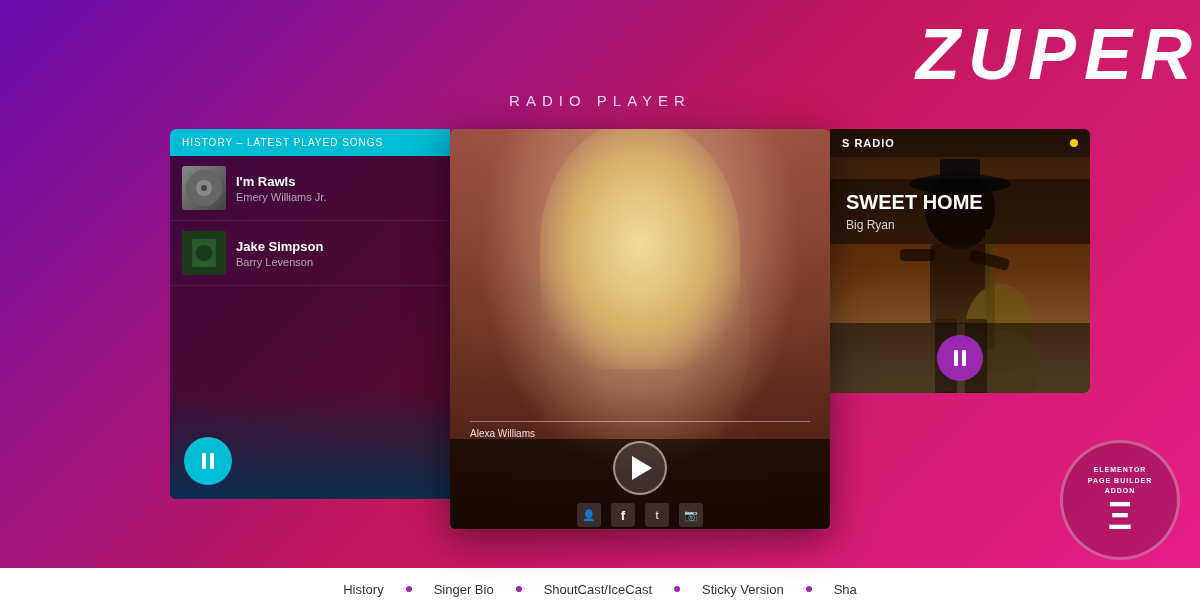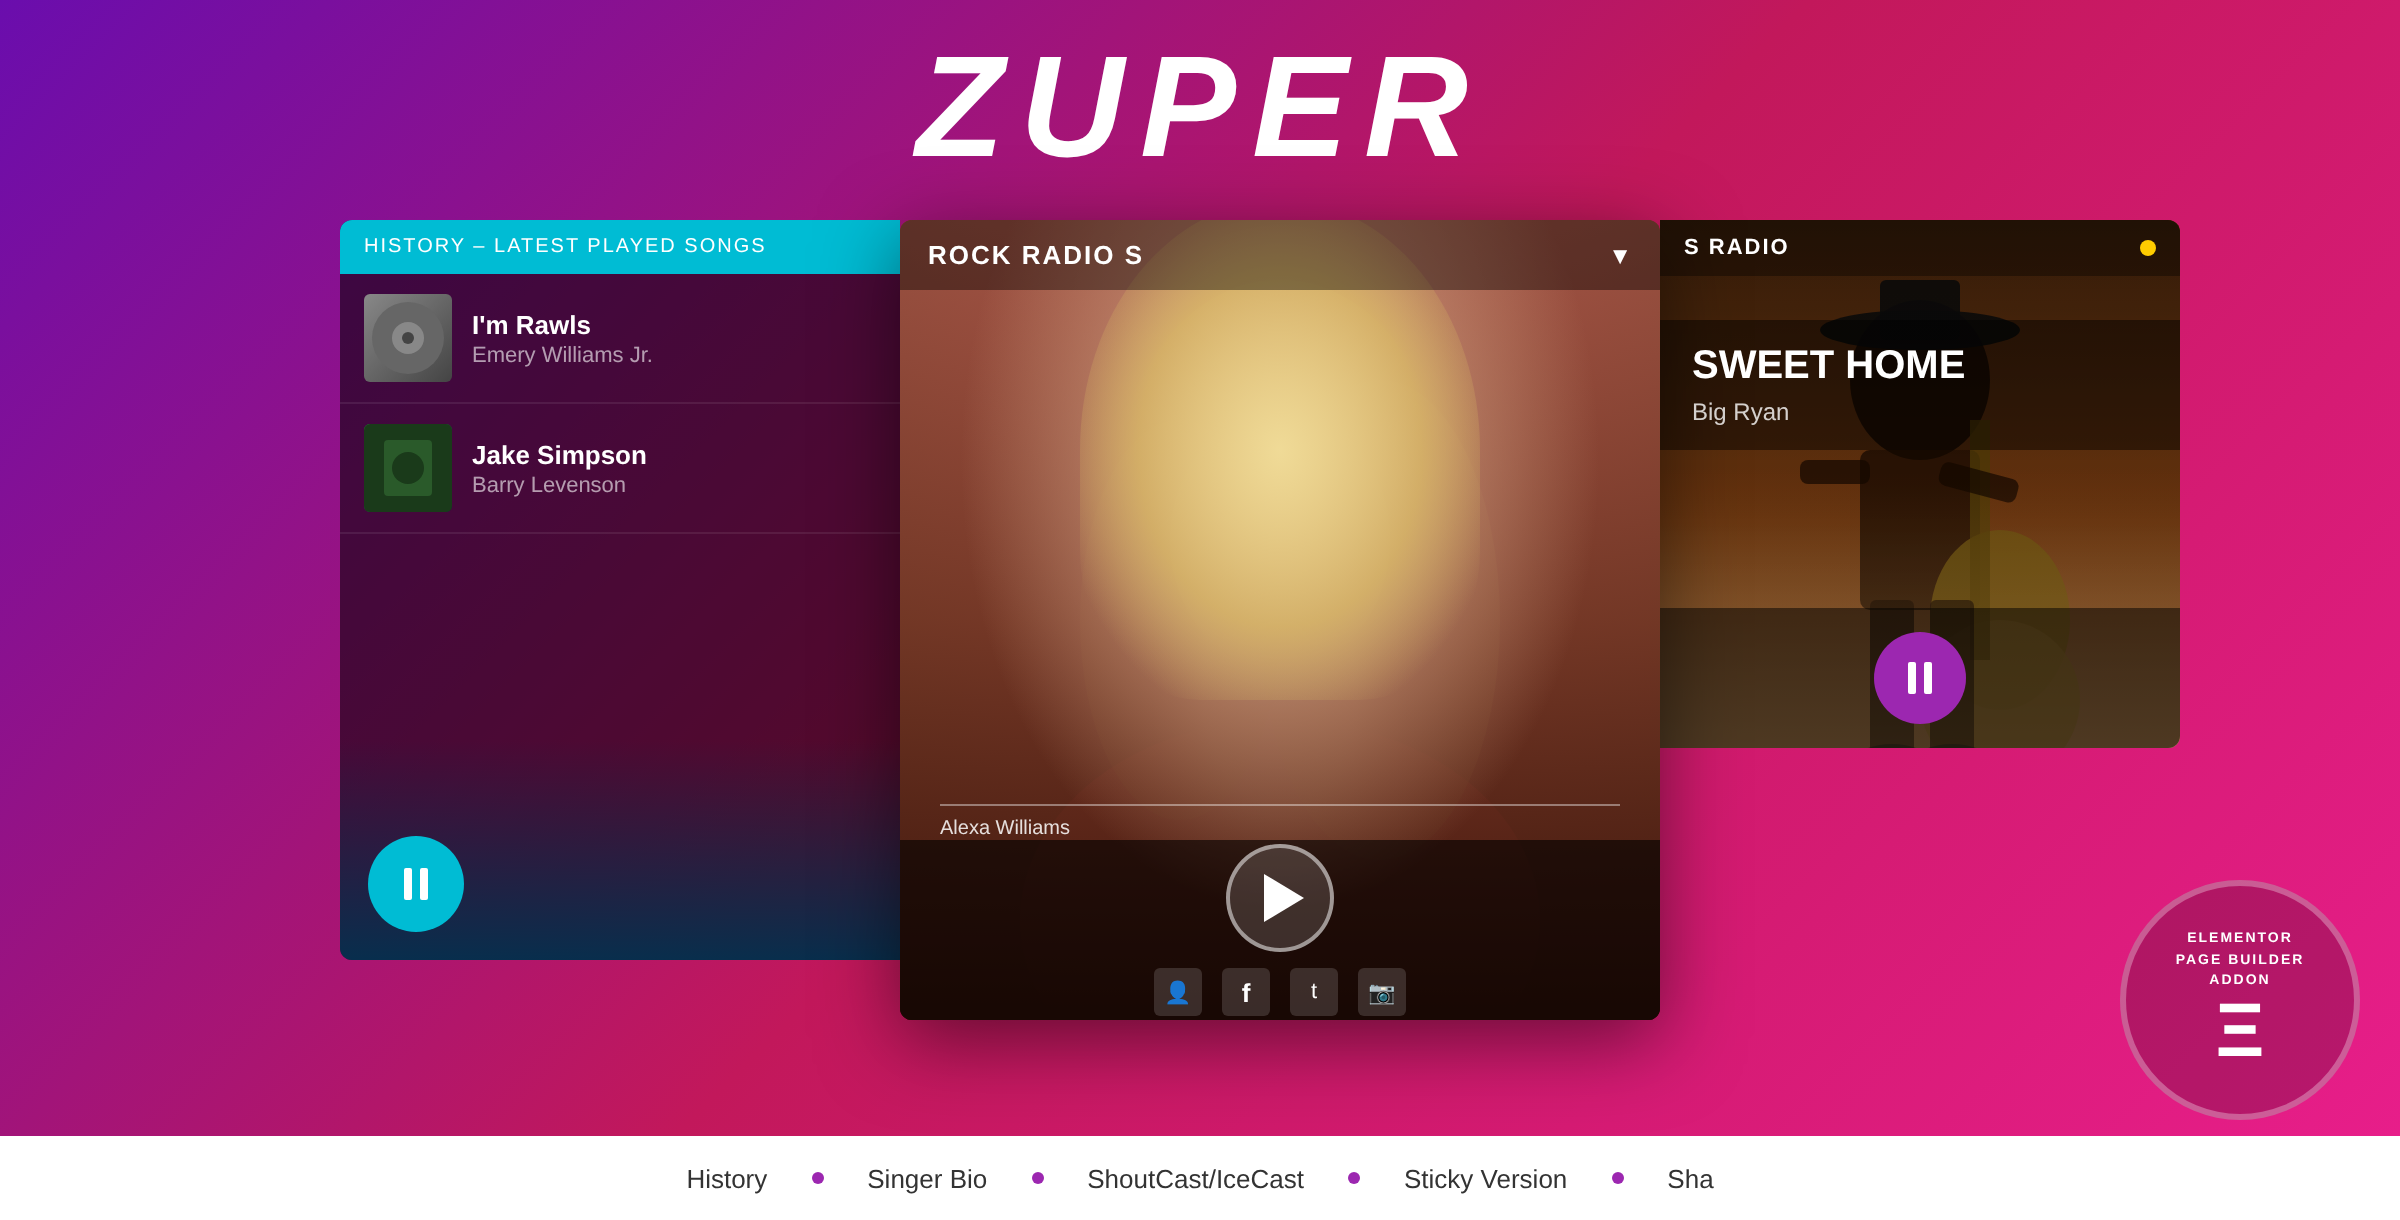--- a/index.html
+++ b/index.html
@@ -19,20 +19,21 @@
       padding-bottom: 10px;
     }
     .logo-zuper {
       font-size: 72px;
       font-weight: 900;
       color: white;
       letter-spacing: 8px;
       line-height: 1;
       text-transform: uppercase;
       font-style: italic;
+      text-align: right;
     }
     .logo-sub {
       font-size: 15px;
       color: rgba(255,255,255,0.85);
       letter-spacing: 6px;
       text-transform: uppercase;
       margin-top: 2px;
     }
 
     
@@ -389,20 +390,21 @@
       border-radius: 50%;
       background: #9c27b0;
       flex-shrink: 0;
     }
   </style>
 </head>
 <body>
 
 <div class="header">
   <div class="logo-zuper">ZUPER</div>
+  <div class="logo-sub">RADIO PLAYER</div>
 </div>
 
 <div class="players-row">
 
   <div class="panel-left">
     <div class="panel-left-header">HISTORY – LATEST PLAYED SONGS</div>
     <ul class="history-list">
       <li class="history-item">
         <div class="history-thumb history-thumb-1">
           <svg width="44" height="44" viewBox="0 0 44 44">
@@ -470,24 +472,20 @@
         <ellipse cx="190" cy="160" rx="55" ry="65" fill="#f0c090" opacity="0.8"></ellipse>
 
         <ellipse cx="190" cy="130" rx="80" ry="100" fill="url(#hair)" opacity="0.9"></ellipse>
 
         <ellipse cx="240" cy="200" rx="60" ry="120" fill="#e8d060" opacity="0.4"></ellipse>
         <ellipse cx="140" cy="200" rx="50" ry="100" fill="#e0c840" opacity="0.3"></ellipse>
 
         <rect width="380" height="400" fill="rgba(0,0,0,0.15)"></rect>
       </svg>
     </div>
-    <div class="center-header">
-      <span class="center-radio-name">ROCK RADIO S</span>
-      <span class="dropdown-arrow">▼</span>
-    </div>
     <div class="center-song-info">
       <div class="center-song-line"></div>
       <div class="center-song-artist">Alexa Williams</div>
     </div>
     <div class="center-controls">
       <div class="play-btn-center">
         <div class="play-triangle"></div>
       </div>
       <div class="center-social">
         <div class="social-icon">👤</div>

